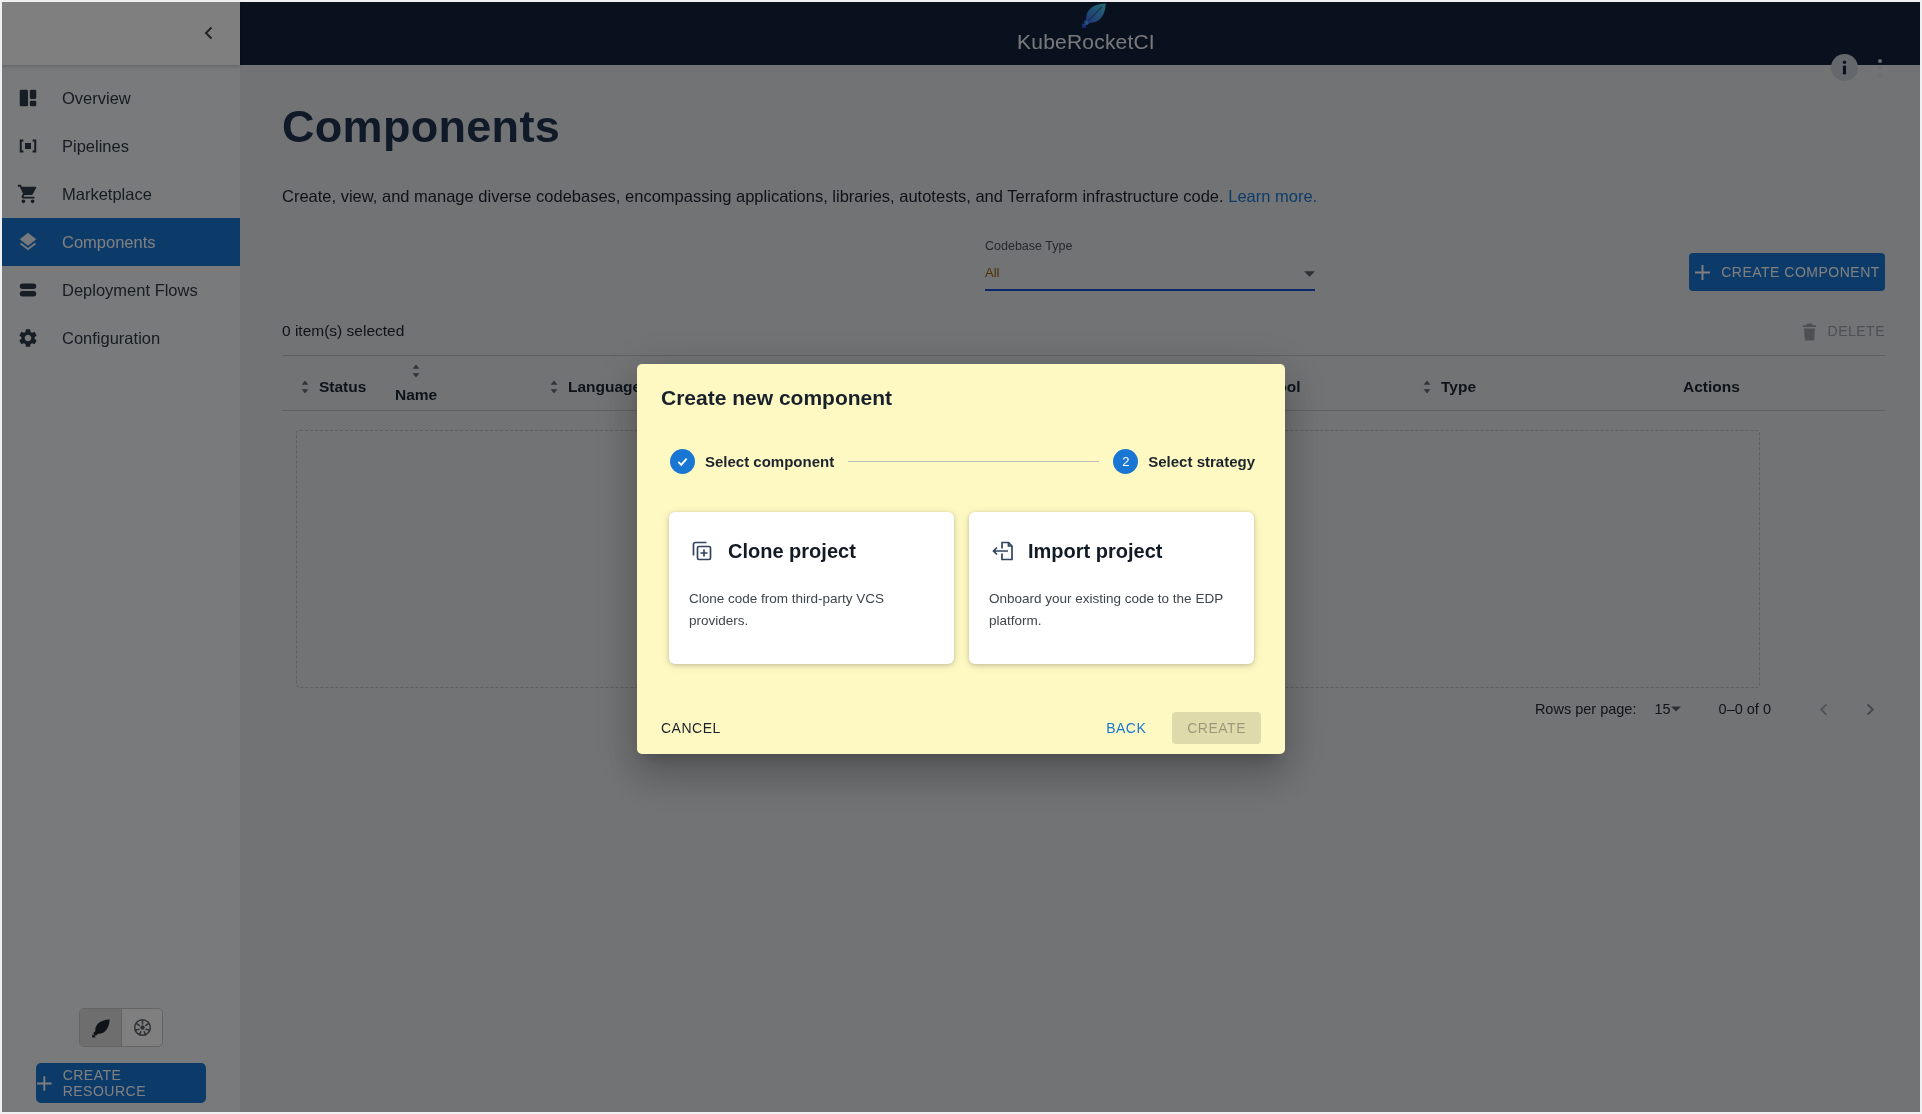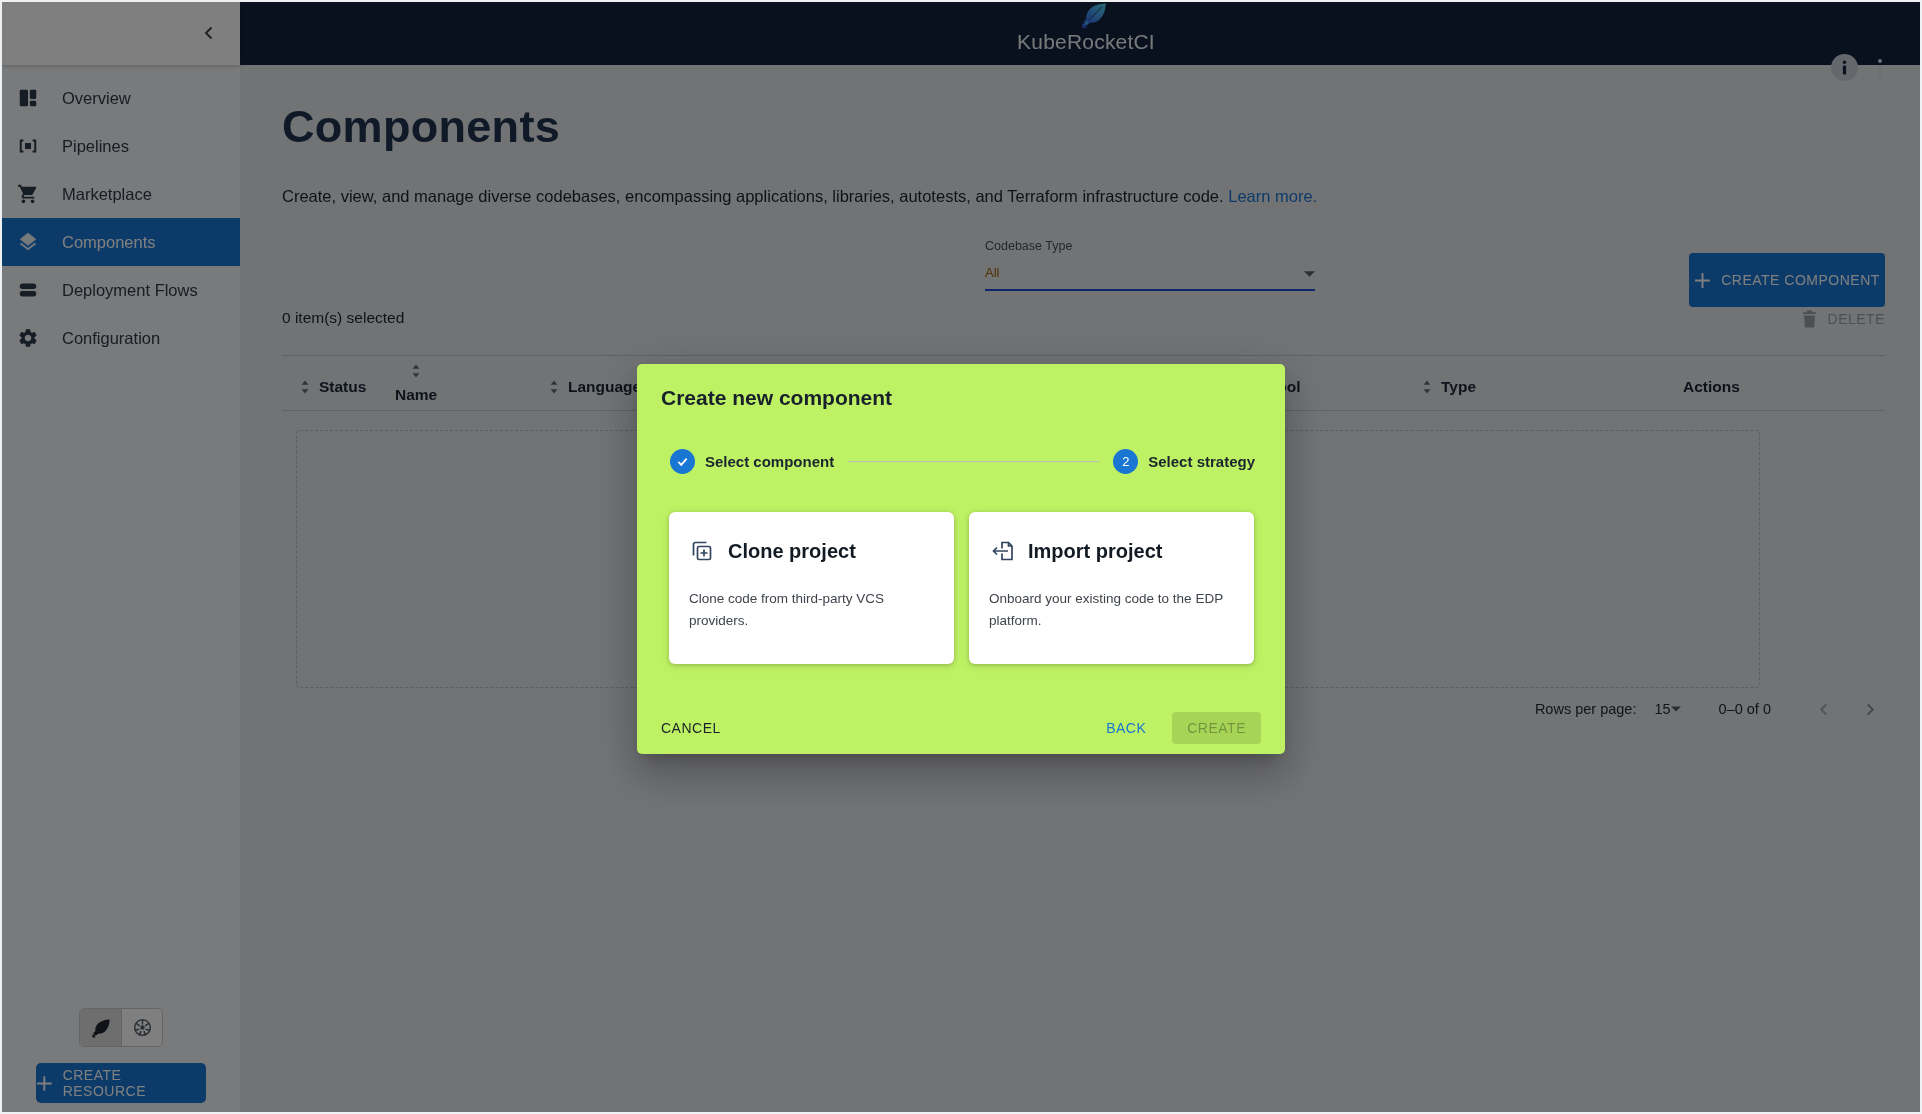--- a/index.html
+++ b/index.html
@@ -48,46 +48,46 @@
   .field-search svg{margin-right:9px;}
   .field-search input{border:0;outline:0;background:transparent;font-size:16.5px;color:#2a2f36;
     font-family:inherit;width:250px;}
   .field-search input::placeholder{color:#5a5f66;opacity:1;}
   .field-ns{left:390px;width:325px;cursor:pointer;}
   .field-ns .val{font-size:16.5px;color:#3f454d;flex:1;}
   .field-cb{left:745px;width:330px;cursor:pointer;}
   .field-cb .lbl{position:absolute;top:14px;left:0;font-size:12.5px;color:#4a5058;}
   .field-cb .val{font-size:13px;color:#a16207;flex:1;}
   .caret{margin-bottom:3px;}
-  .create-component-btn{position:absolute;right:37px;top:188px;height:54px;width:196px;background:#1976d2;
+  .create-component-btn{position:absolute;right:37px;top:188px;height:38px;width:196px;background:#1976d2;
     border-radius:4px;color:#fff;display:flex;align-items:center;justify-content:center;gap:10px;
     font-size:14px;font-weight:500;letter-spacing:.5px;cursor:pointer;}
   .selection-row{position:absolute;top:244px;left:42px;right:37px;height:44px;
-    display:flex;align-items:flex-start;justify-content:space-between;}
+    display:flex;align-items:center;justify-content:space-between;}
   .selection-text{font-size:15.5px;color:#1d2430;}
   .delete-btn{display:flex;align-items:center;gap:10px;color:#9aa0a6;font-size:14px;font-weight:500;
     letter-spacing:.5px;cursor:default;}
   .divider{position:absolute;top:290px;left:42px;right:37px;height:1px;background:rgba(0,0,0,.16);}
   .table-head{position:absolute;top:298px;left:42px;right:37px;height:48px;border-bottom:1px solid rgba(0,0,0,.14);}
   .th{position:absolute;top:0;height:48px;display:flex;align-items:center;gap:7px;
     font-size:15.5px;font-weight:600;color:#1b2736;cursor:pointer;}
   .th.c1{left:16px;}.th.c2{left:113px;flex-direction:column;}.th.c3{left:265px;}.th.c4{left:923px;}
   .th.c5{left:1138px;}.th.c6{left:1401px;cursor:default;}
   .empty-box{position:absolute;top:365px;left:56px;width:1464px;height:258px;
     border:1px dashed #b9bcc1;border-radius:4px;}
   .pagination{position:absolute;top:622px;right:45px;height:44px;display:flex;align-items:center;
     font-size:14.5px;color:#232a33;}
   .rpp-value{margin-left:18px;display:flex;align-items:center;cursor:pointer;}
   .pg-range{margin-left:38px;}
   .pg-prev{margin-left:46px;cursor:default;display:flex;}
   .pg-next{margin-left:30px;cursor:pointer;display:flex;}
 
   
   .overlay{position:fixed;left:0;top:0;width:1922px;height:1114px;background:rgba(0,0,0,.5);z-index:50;}
-  .modal{position:fixed;left:637px;top:364px;width:648px;height:390px;background:#bef264;border-radius:5px;z-index:60;
+  .modal{position:fixed;left:637px;top:364px;width:648px;height:390px;background:#fef9c3;border-radius:5px;z-index:60;
     box-shadow:0 11px 15px -7px rgba(0,0,0,.2),0 24px 38px 3px rgba(0,0,0,.14),0 9px 46px 8px rgba(0,0,0,.12);}
   .modal-title{position:absolute;left:24px;top:22px;font-size:21px;font-weight:600;color:#18202b;}
   .stepper{position:absolute;left:33px;right:30px;top:84px;height:26px;display:flex;align-items:center;}
   .step-circle{width:25px;height:25px;border-radius:50%;background:#1976d2;display:flex;align-items:center;
     justify-content:center;color:#fff;font-size:13px;font-weight:500;flex:0 0 auto;}
   .step-label{margin-left:10px;font-size:15px;font-weight:600;color:#1c242e;white-space:nowrap;}
   .step-line{flex:1;height:1px;background:#bdbdbd;margin:0 14px;}
   .cards{position:absolute;left:32px;top:148px;display:flex;gap:15px;}
   .card{width:285px;height:152px;background:#fff;border-radius:6px;cursor:pointer;
     box-shadow:0 1px 4px rgba(0,0,0,.18),0 2px 10px rgba(0,0,0,.10);padding:26px 20px 0 20px;}

